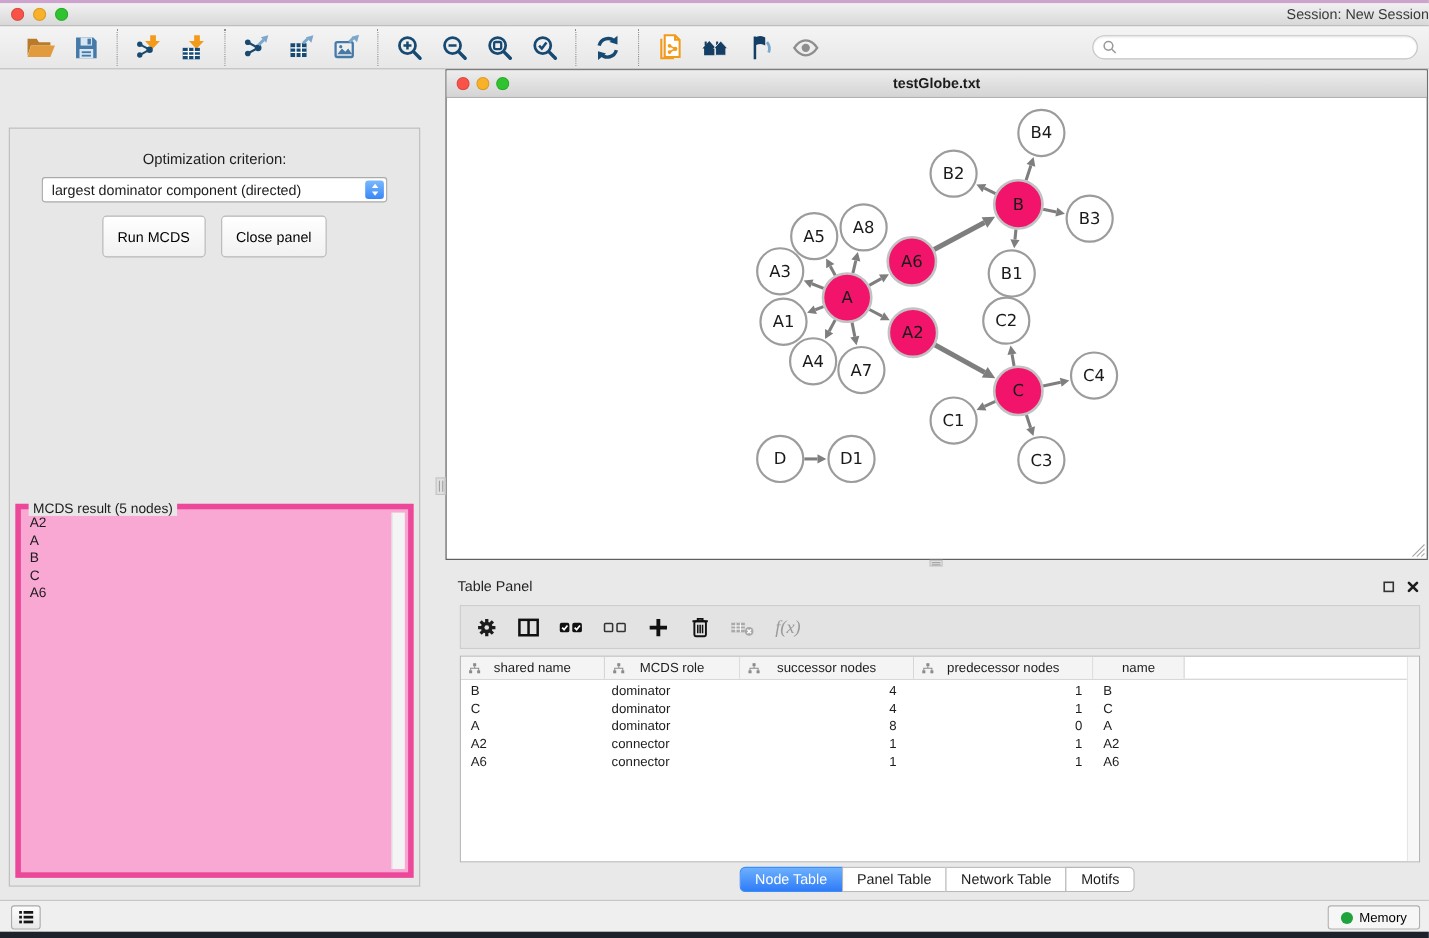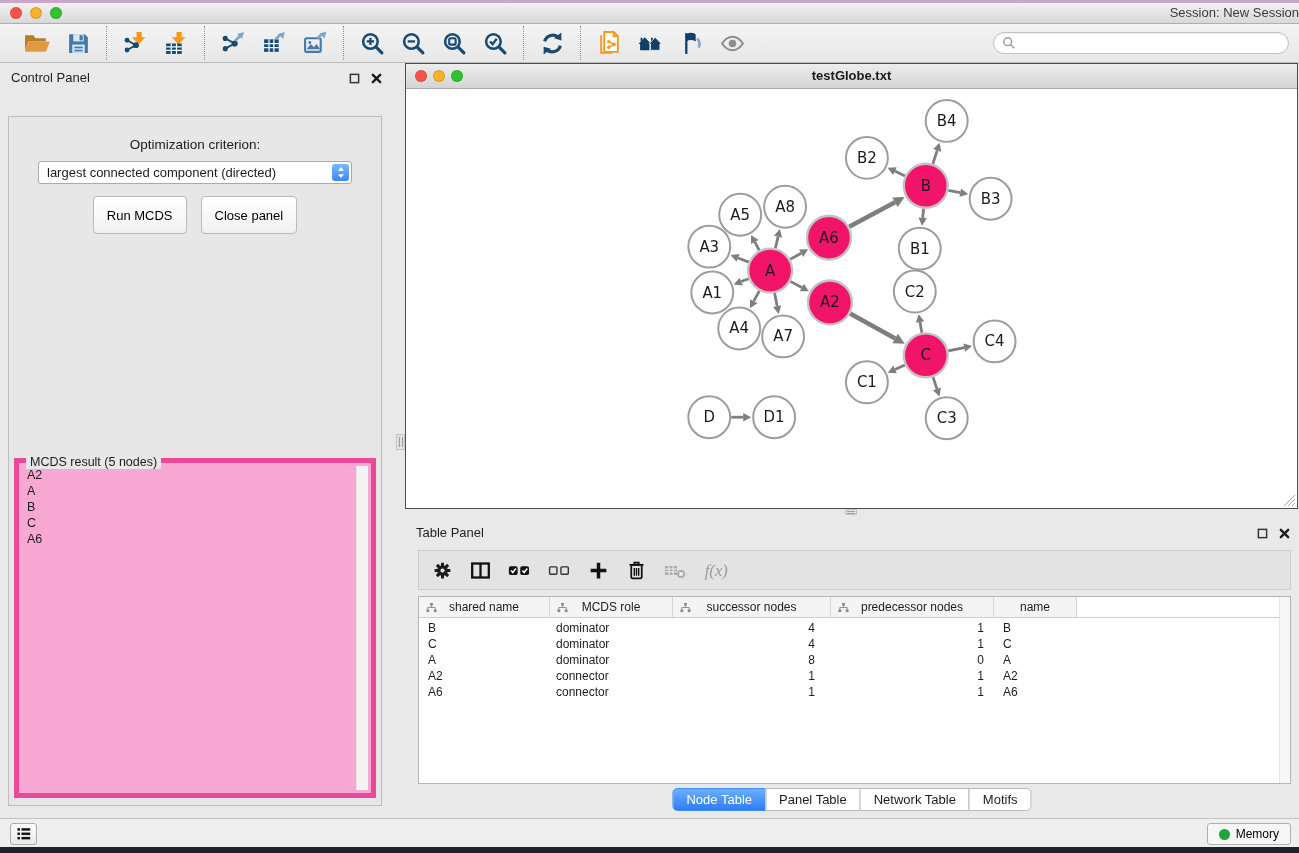--- a/index.html
+++ b/index.html
@@ -315,43 +315,24 @@
         <svg viewBox="0 0 16 16">
           <circle cx="6.5" cy="6.5" r="4.5" fill="none" stroke="#9a9a9a" stroke-width="1.6"></circle>
           <path d="M10 10l4 4" stroke="#9a9a9a" stroke-width="1.6"></path>
         </svg>
       </span>
     <input placeholder="" style="">
   </div>
 </div>
 
 <div class="control-panel">
-  <div class="panel-header">
-    <span class="panel-title">Control Panel</span>
-    <span class="panel-btns">
-      <button class="ph-btn">
-          <span class="icon">
-            <svg viewBox="0 0 12 12">
-              <rect x="1.5" y="1.5" width="9" height="9" fill="none" stroke="#333" stroke-width="1.6"></rect>
-            </svg>
-          </span>
-        </button>
-      <button class="ph-btn">
-          <span class="icon">
-            <svg viewBox="0 0 12 12">
-              <path d="M2 2l8 8M10 2l-8 8" stroke="#1c1c1c" stroke-width="2.6" stroke-linecap="round"></path>
-            </svg>
-          </span>
-        </button>
-    </span>
-  </div>
   <div class="cp-content">
     <div class="opt-label">Optimization criterion:</div>
     <div class="opt-select">
-      <span>largest connected component (directed)</span>
+      <span>largest dominator component (directed)</span>
       <span class="stepper icon">
           <svg viewBox="0 0 12 18">
             <path d="M6 2.5L9.5 7h-7z" fill="#fff"></path>
             <path d="M6 15.5L2.5 11h7z" fill="#fff"></path>
           </svg>
         </span>
     </div>
     <div class="btn-row">
       <button class="cp-btn">Run MCDS</button>
       <button class="cp-btn">Close panel</button>

